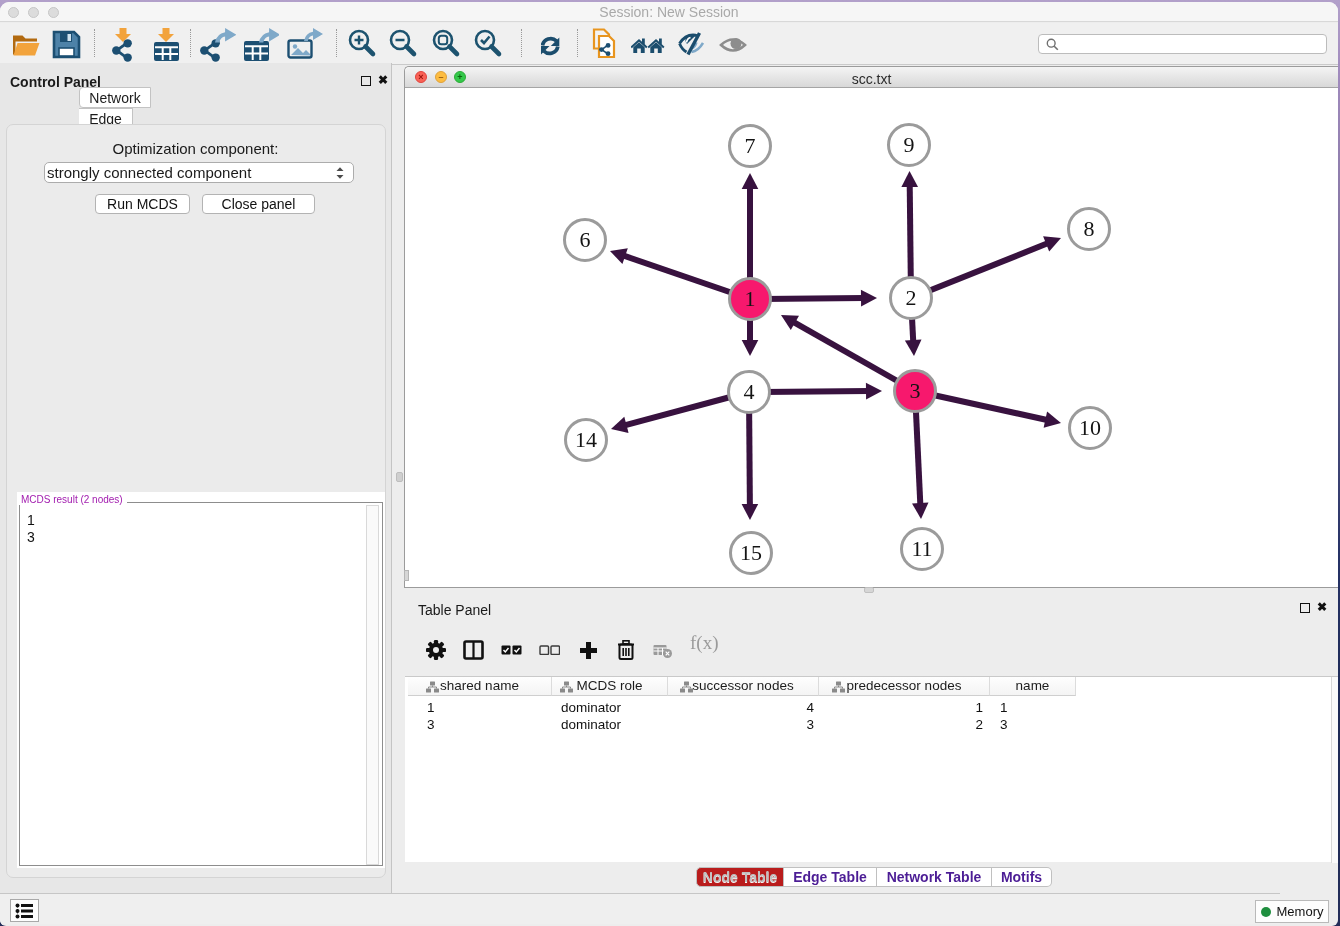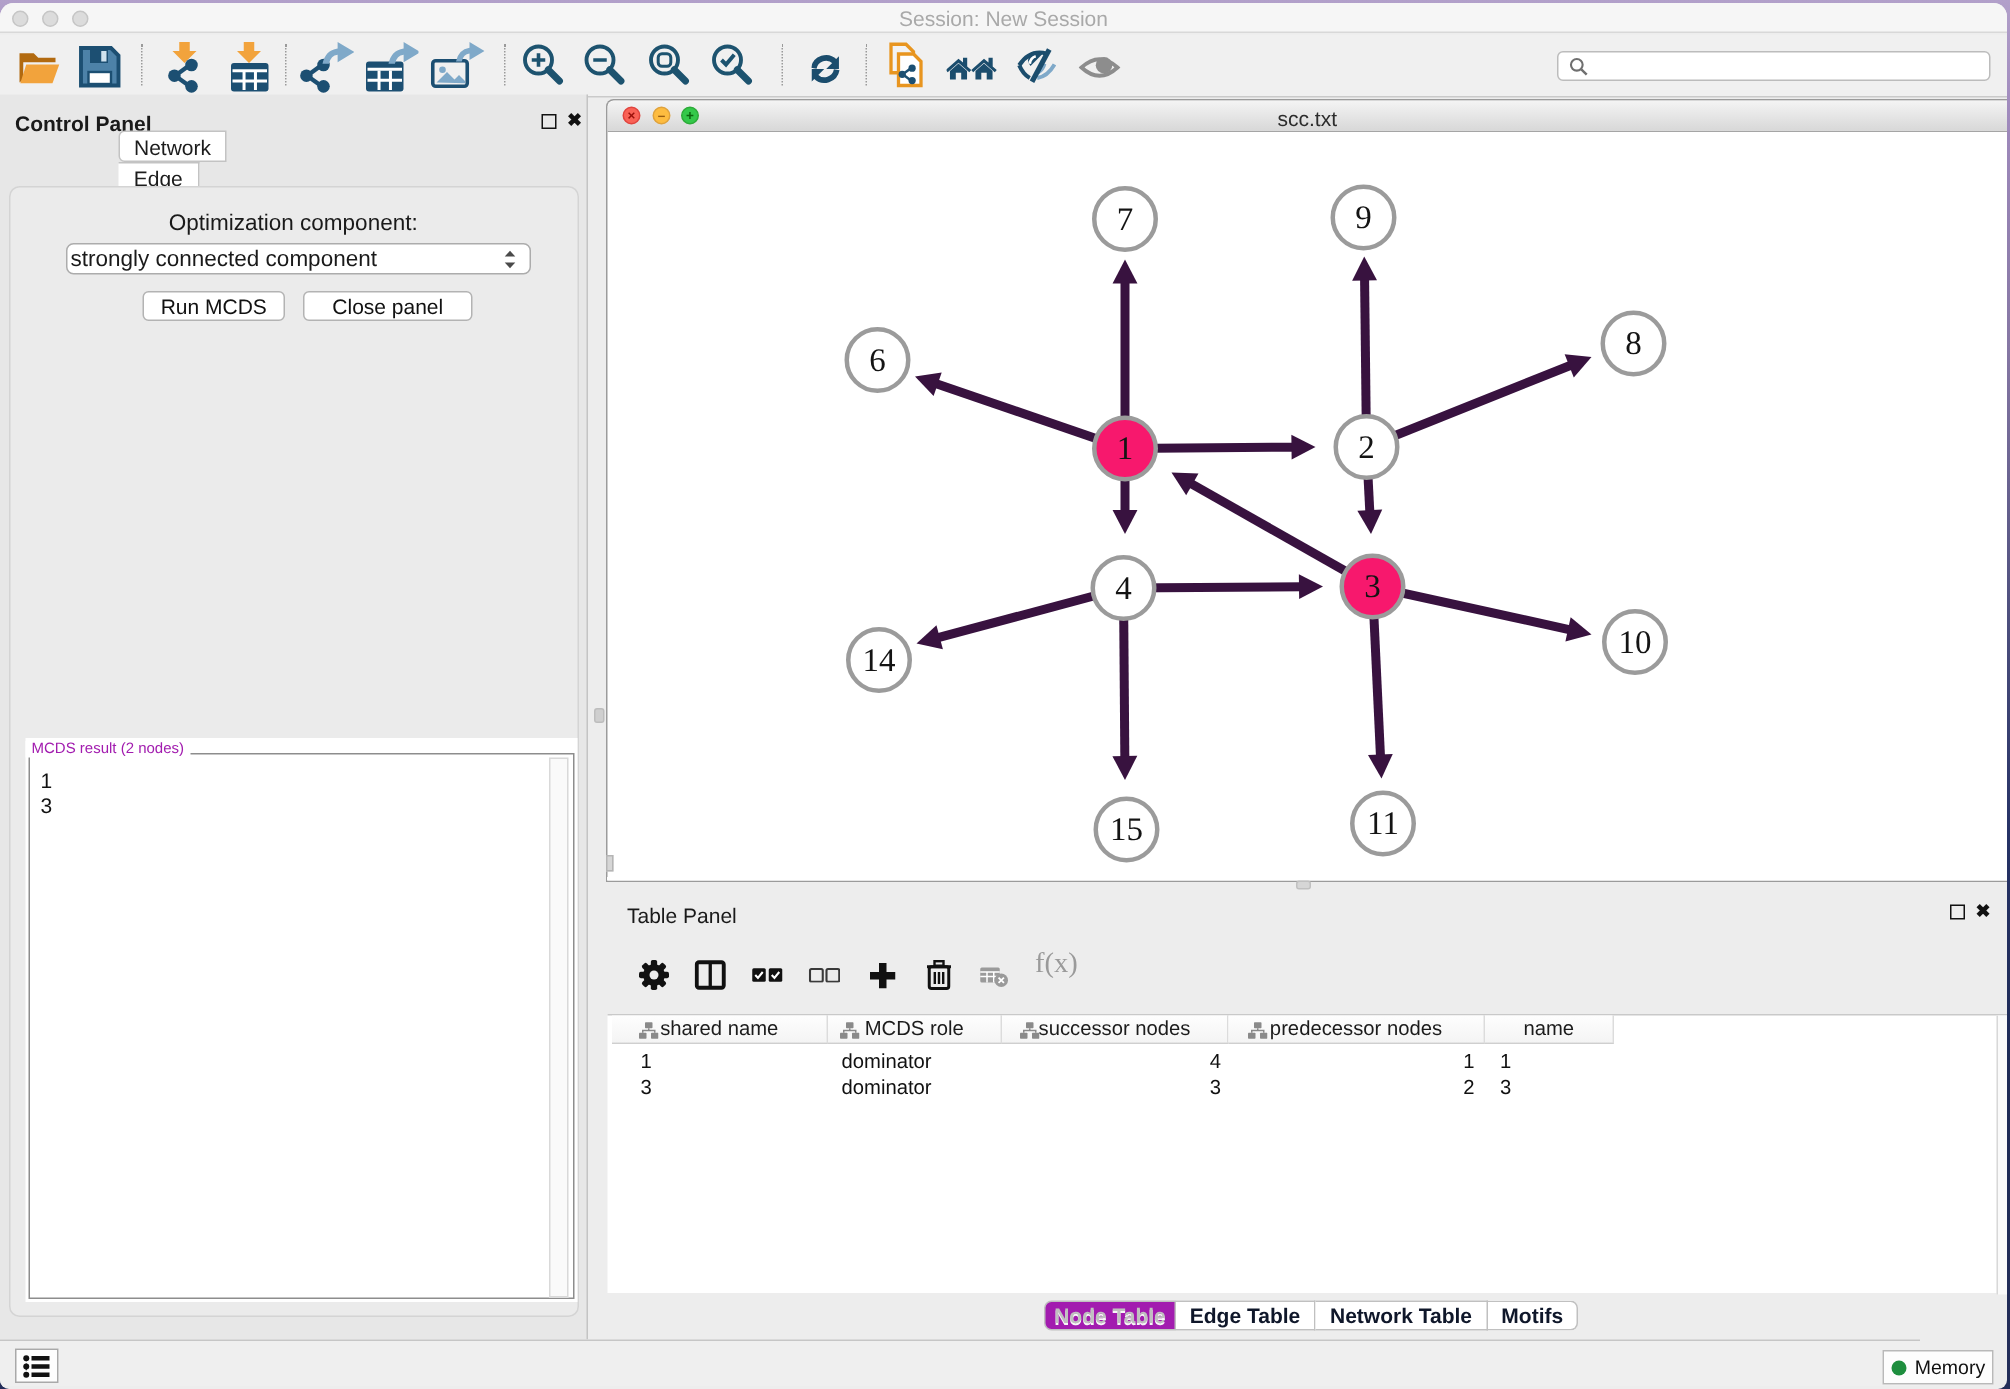--- a/index.html
+++ b/index.html
@@ -43,24 +43,24 @@
 #net-title { position:absolute; top:4px; width:100%; text-align:center; font-size:14px; color:#2c2c2c; }
 #graph { position:absolute; left:0; top:21px; }
 
 #tpanel { position:absolute; left:404px; top:587px; width:934px; height:304px; background:#ededed; }
 #tp-title { position:absolute; left:14px; top:13px; font-size:14px; color:#1a1a1a; }
 #tp-toolbar { position:absolute; left:0; top:2px; width:100%; height:100%; }
 #ttable { position:absolute; left:1px; top:87px; width:933px; height:186px; background:#fff; border-top:1px solid #c9c9c9; }
 .th { position:absolute; top:0; height:19px; background:linear-gradient(#fefefe,#f4f4f4); border-right:1px solid #dcdcdc; border-bottom:1px solid #cfcfcf; font-size:13.5px; color:#1c1c1c; text-align:center; line-height:18px; }
 .td { position:absolute; font-size:13.5px; color:#111; height:16px; }
 .btabs { position:absolute; top:278px; display:flex; left:292px; }
-.btab { height:20px; background:#fff; border:1px solid #c0c0c0; border-left:none; font-size:14px; font-weight:bold; color:#0f172a; text-align:center; line-height:19px; }
+.btab { height:20px; background:#fff; border:1px solid #c0c0c0; border-left:none; font-size:14px; font-weight:bold; color:#4c1d95; text-align:center; line-height:19px; }
 .btab.first { border-left:1px solid #c0c0c0; border-radius:5px 0 0 5px; }
 .btab.last { border-radius:0 5px 5px 0; }
-.btab.sel { background:#a21caf; color:#c0c0c0; text-shadow:0 1px 0 #f8f8f8; font-weight:bold; }
+.btab.sel { background:#b91c1c; color:#c0c0c0; text-shadow:0 1px 0 #f8f8f8; font-weight:bold; }
 
 #statusbar { position:absolute; left:0; top:891px; width:1280px; height:31px; background:#efefef; border-top:1px solid #c6c6c6; }
 #mem-btn { position:absolute; left:1255px; top:6px; width:74px; height:23px; background:#fdfdfd; border:1px solid #b9b9b9; font-size:13px; color:#111; text-align:center; line-height:21px; }
 #list-btn { position:absolute; left:10px; top:5px; width:29px; height:23px; background:#fdfdfd; border:1px solid #a9a9a9; }
 </style>
 </head>
 <body>
 <div id="win">
   <div id="titlebar">
     <div class="tl" style="left:8px;"></div>

